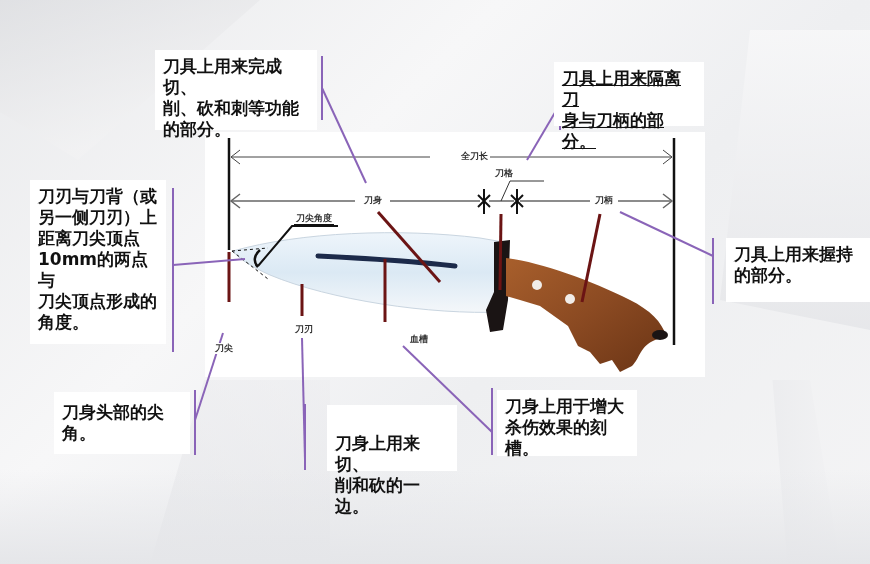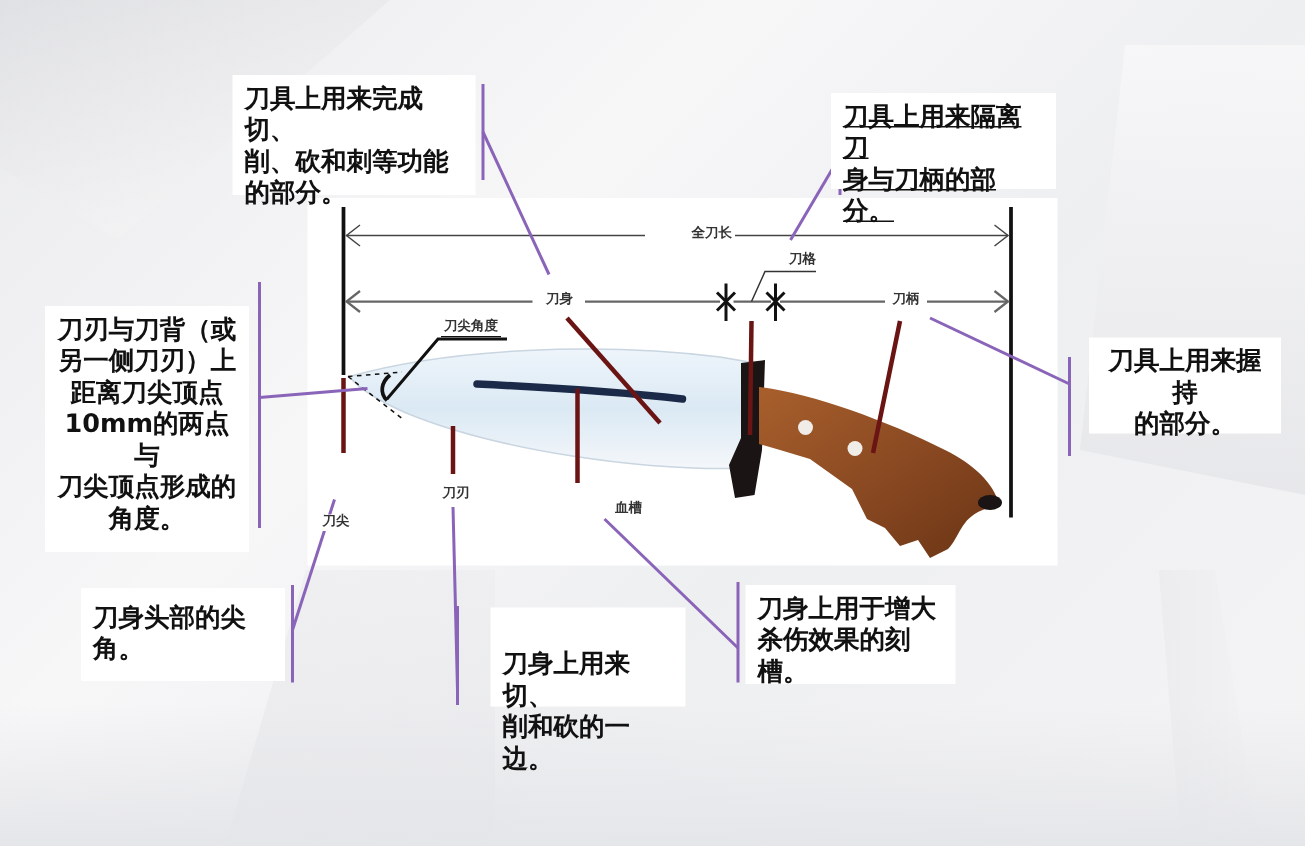--- a/index.html
+++ b/index.html
@@ -129,37 +129,37 @@
     <line x1="195" y1="420" x2="223" y2="333"></line>
     <line x1="305" y1="404" x2="305" y2="470"></line>
     <line x1="305" y1="460" x2="302" y2="338"></line>
     <line x1="492" y1="388" x2="492" y2="455"></line>
     <line x1="492" y1="432" x2="403" y2="346"></line>
   </g>
 </svg>
 
 <span class="small-label" style="left:429px; top:151px;margin-left:30px;">全刀长</span>
 <span class="small-label" style="left:362px; top:195px;">刀身</span>
-<span class="small-label" style="left:524px; top:168px;">刀格</span>
+<span class="small-label" style="left:493px; top:168px;">刀格</span>
 <span class="small-label" style="left:593px; top:195px;">刀柄</span>
 <span class="small-label" style="left:294px; top:213px; border-bottom:1.5px solid #111;">刀尖角度</span>
 <span class="small-label" style="left:213px; top:311px;margin-top:32px;">刀尖</span>
 <span class="small-label" style="left:293px; top:324px;">刀刃</span>
 <span class="small-label" style="left:373px; top:334px;margin-left:35px;">血槽</span>
 
 <div class="callout" style="left:155px; top:50px; width:162px; height:80px;">刀具上用来完成切、
 削、砍和刺等功能
 的部分。</div>
 <div class="callout" style="left:554px; top:62px; width:150px; height:64px;text-decoration:underline;">刀具上用来隔离刀
 身与刀柄的部分。</div>
-<div class="callout" style="left:30px; top:204px; width:136px; height:164px;text-align:center;">刀刃与刀背（或
+<div class="callout" style="left:30px; top:180px; width:136px; height:164px;">刀刃与刀背（或
 另一侧刀刃）上
 距离刀尖顶点
 10mm的两点与
 刀尖顶点形成的
 角度。</div>
-<div class="callout" style="left:726px; top:225px; width:128px; height:64px; text-align:center;">刀具上用来握持
+<div class="callout" style="left:726px; top:238px; width:144px; height:64px; text-align:left;">刀具上用来握持
 的部分。</div>
 <div class="callout" style="left:54px; top:392px; width:136px; height:62px; display:flex; align-items:center;">刀身头部的尖角。</div>
 <div class="callout" style="left:327px; top:405px; width:130px; height:66px; padding-top:28px;">刀身上用来切、
 削和砍的一边。</div>
 <div class="callout" style="left:497px; top:390px; width:140px; height:66px; padding-top:6px;">刀身上用于增大
 杀伤效果的刻槽。</div>
 
 </body></html>

